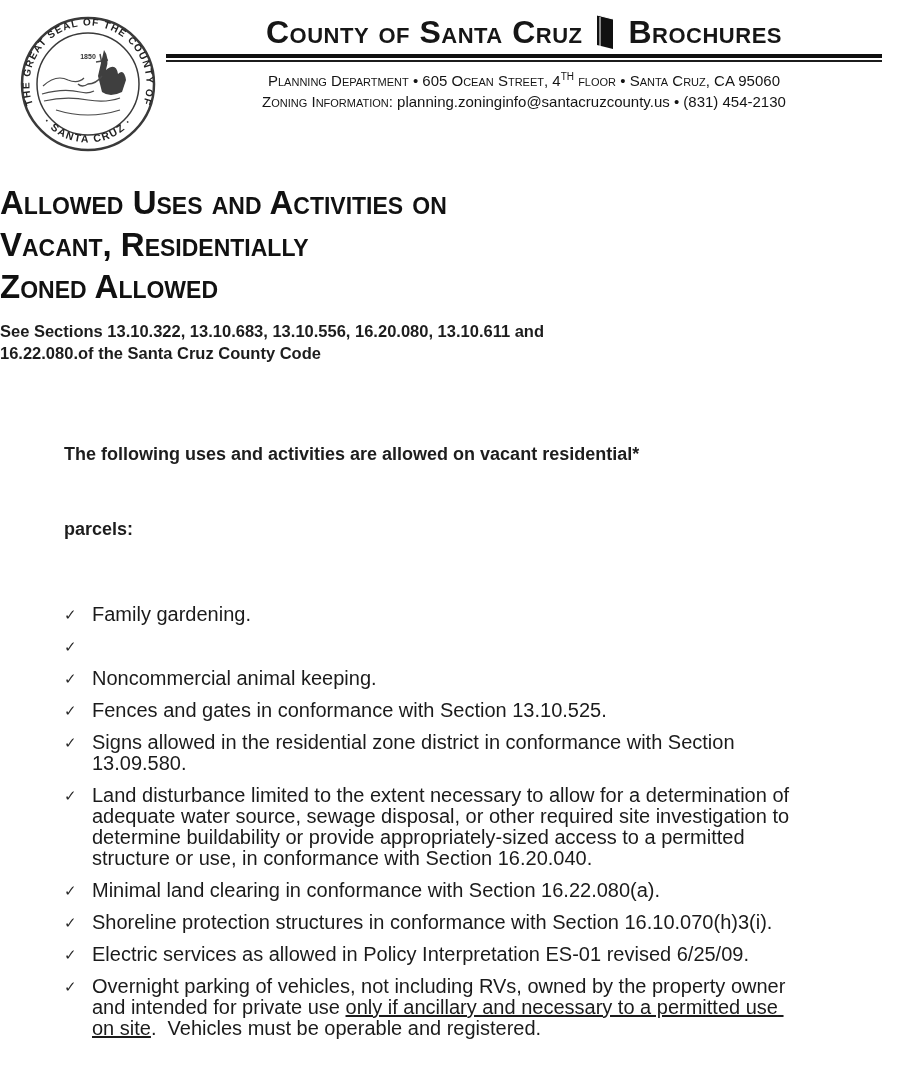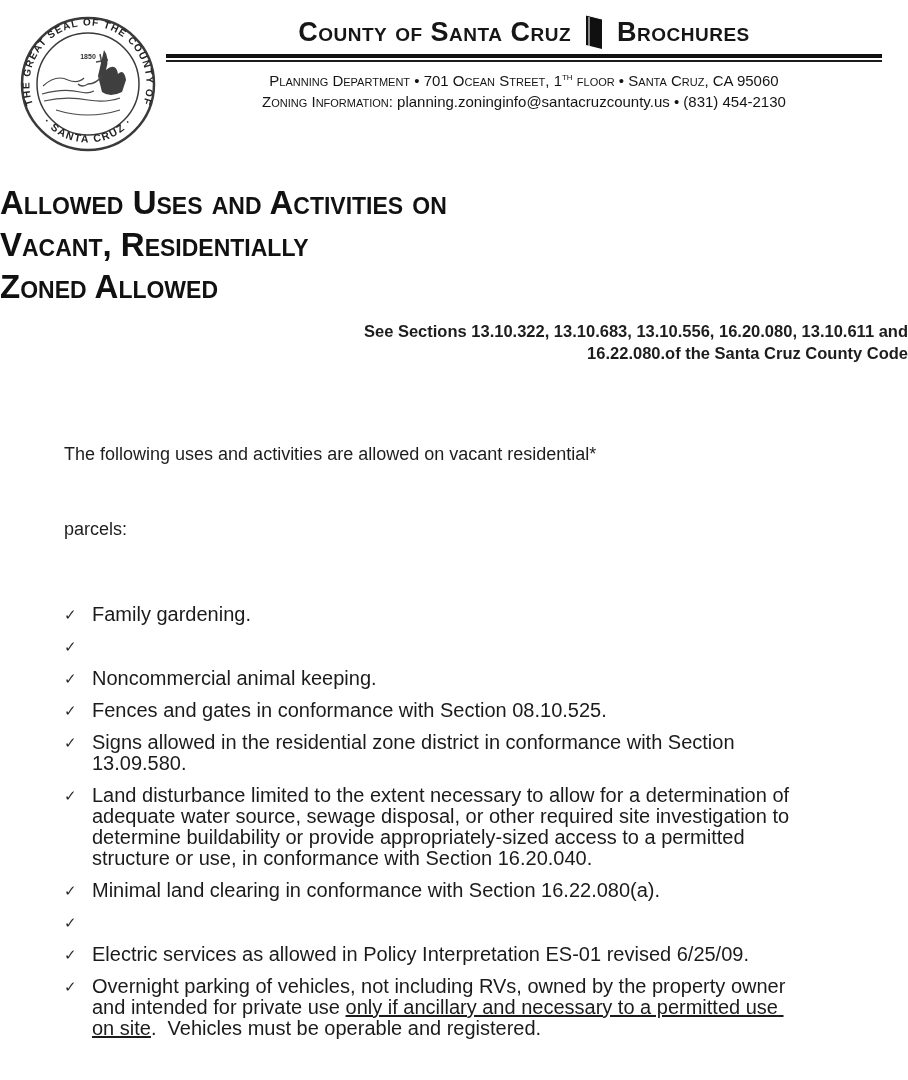--- a/index.html
+++ b/index.html
@@ -7,36 +7,36 @@
     width:908px;height:1080px;background:#ffffff;color:#1d1d1d;
     font-family:"Liberation Sans", sans-serif;
     position:relative;overflow:hidden;box-sizing:border-box;
   }
   
   .header{display:flex;padding:12px 26px 0 18px;}
   .seal-wrap{flex:none;width:148px;padding-top:2px;}
   .header-right{flex:1;padding-top:2px;}
   .masthead{
     display:flex;align-items:center;justify-content:center;gap:12px;
-    font-variant:small-caps;font-weight:600;font-size:27px;letter-spacing:.5px;
+    font-variant:small-caps;font-weight:600;font-size:32px;letter-spacing:.5px;
     color:#161616;line-height:36px;
   }
   .book-icon{flex:none;}
   .rule-thick{height:4px;background:#101010;margin-top:4px;}
   .rule-thin{height:2px;background:#1c1c1c;margin-top:2px;}
   .addresses{text-align:center;margin-top:8px;font-size:15px;line-height:21px;color:#141414;}
   .sc{font-variant:small-caps;}
-  .addresses sup{font-size:11px;vertical-align:super;line-height:0;}
+  .addresses sup{font-size:14px;vertical-align:super;line-height:0;}
   
   .doc-title{margin-top:24px;text-align:left;font-variant:small-caps;
     font-weight:bold;font-size:33px;line-height:42px;color:#111;}
-  .subtitle{margin-top:12px;text-align:right;font-weight:bold;font-size:16.5px;line-height:22px;}
+  .subtitle{margin-top:12px;text-align:left;font-weight:bold;font-size:16.5px;line-height:22px;}
   
   .content{padding:0 64px;}
-  .sec-heading{font-weight:normal;font-size:18px;line-height:25px;white-space:pre-wrap;}
+  .sec-heading{font-weight:bold;font-size:18px;line-height:25px;white-space:pre-wrap;}
   .sec-heading.first{margin-top:28px;margin-bottom:12px;}
   .sec-heading.second{margin-top:30px;margin-bottom:10px;line-height:26px;}
   .not-big{font-size:22.5px;}
   ul.checklist{list-style:none;margin:0;padding:0;}
   ul.checklist li{display:flex;margin-bottom:11px;}
   .check{flex:none;width:28px;font-size:15px;color:#2a2a2a;line-height:21px;}
   .itext{white-space:pre-wrap;font-size:20px;line-height:21px;max-width:712px;color:#1b1b1b;}
   .uline{text-decoration:underline;}
 </style>
 </head>
@@ -78,21 +78,21 @@
         <svg class="book-icon" width="22" height="36" viewBox="0 0 22 36">
           <polygon points="3,1 19,5 19,35 3,31" fill="#101010"></polygon>
           <polyline points="3,1 19,5" stroke="#ffffff" stroke-width="1.2" fill="none"></polyline>
           <line x1="6" y1="3" x2="6" y2="32" stroke="#ffffff" stroke-width="1"></line>
         </svg>
         <span>Brochures</span>
       </div>
       <div class="rule-thick"></div>
       <div class="rule-thin"></div>
       <div class="addresses">
-        <div class="sc"><span>Planning Department  •  701 Ocean Street, 1</span><sup>th</sup><span> floor  •  Santa Cruz, CA  95060</span></div>
+        <div class="sc"><span>Planning Department  •  605 Ocean Street, 4</span><sup>th</sup><span> floor  •  Santa Cruz, CA  95060</span></div>
         <div><span class="sc">Zoning Information:</span><span>  planning.zoninginfo@santacruzcounty.us  •  (831) 454-2130</span></div>
       </div>
     </div>
   </div>
 
   <div class="doc-title">
     <div>Allowed Uses and Activities on</div>
     <div>Vacant, Residentially</div>
     <div>Zoned Allowed</div>
   </div>
@@ -116,36 +116,37 @@
       </li>
       <li>
         <span class="check">✓</span>
       </li>
       <li>
         <span class="check">✓</span>
         <span class="itext">Noncommercial animal keeping.</span>
       </li>
       <li>
         <span class="check">✓</span>
-        <span class="itext">Fences and gates in conformance with Section 08.10.525.</span>
+        <span class="itext">Fences and gates in conformance with Section 13.10.525.</span>
       </li>
       <li>
         <span class="check">✓</span>
         <span class="itext">Signs allowed in the residential zone district in conformance with Section 13.09.580.</span>
       </li>
       <li>
         <span class="check">✓</span>
         <span class="itext">Land disturbance limited to the extent necessary to allow for a determination of adequate water source, sewage disposal, or other required site investigation to determine buildability or provide appropriately-sized access to a permitted structure or use, in conformance with Section 16.20.040.</span>
       </li>
       <li>
         <span class="check">✓</span>
         <span class="itext">Minimal land clearing in conformance with Section 16.22.080(a).</span>
       </li>
       <li>
         <span class="check">✓</span>
+        <span class="itext">Shoreline protection structures in conformance with Section 16.10.070(h)3(i).</span>
       </li>
       <li>
         <span class="check">✓</span>
         <span class="itext">Electric services as allowed in Policy Interpretation ES-01 revised 6/25/09.</span>
       </li>
       <li>
         <span class="check">✓</span>
         <span class="itext"><span>Overnight parking of vehicles, not including RVs, owned by the property owner and intended for private use </span><span class="uline">only if ancillary and necessary to a permitted use on site</span><span>.  Vehicles must be operable and registered.</span></span>
       </li>
     </ul>

